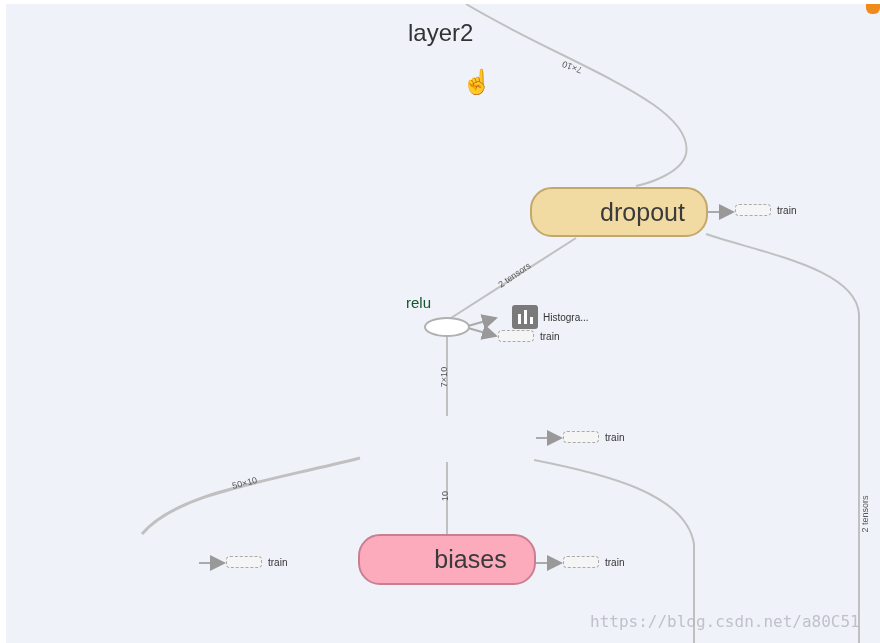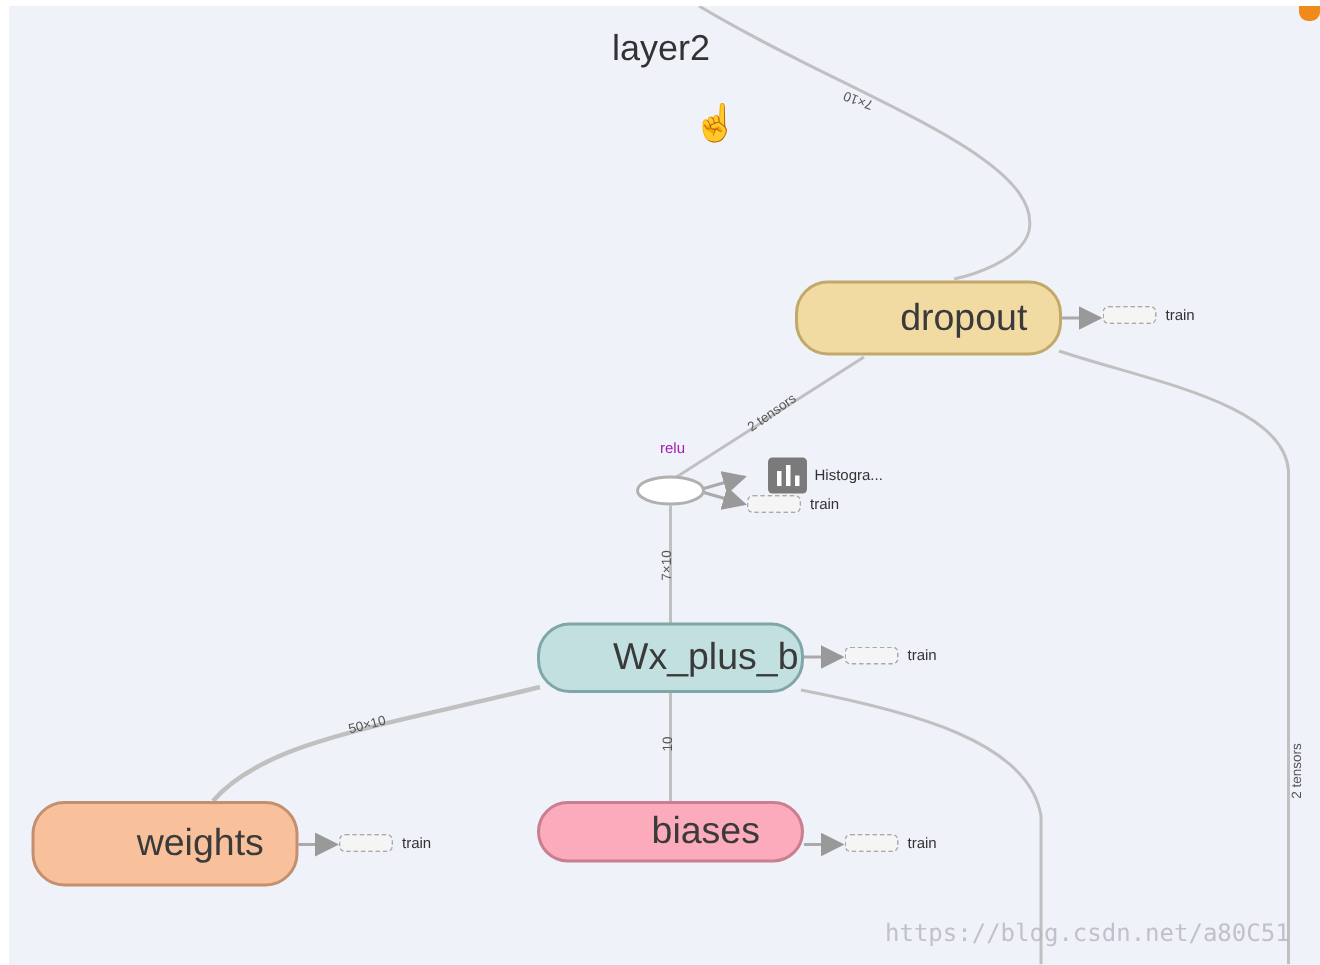--- a/index.html
+++ b/index.html
@@ -42,25 +42,23 @@
   <div class="title" style="left:402px; top:15px;">layer2</div>
 
   <div class="edgelabel" style="left:556px; top:58px; transform:rotate(200deg);">7×10</div>
   <div class="edgelabel" style="left:490px; top:266px; transform:rotate(-35deg);">2 tensors</div>
   <div class="edgelabel" style="left:428px; top:368px; transform:rotate(-90deg);">7×10</div>
   <div class="edgelabel" style="left:226px; top:474px; transform:rotate(-14deg);">50×10</div>
   <div class="edgelabel" style="left:434px; top:487px; transform:rotate(-90deg);">10</div>
   <div class="edgelabel" style="left:840px; top:505px; transform:rotate(-90deg);">2 tensors</div>
 
   <div class="node" style="left:524px; top:183px; width:178px; height:50px; background:#f2dba3; border-color:#c2a86a;">dropout</div>
-  <div class="node" style="left:352px; top:411px; width:178px; height:47px; background:#c3e0e1; border-color:#7fa6a8;">Wx_plus_b</div>
-  <div class="node" style="left:15px; top:530px; width:178px; height:57px; background:#f8c19c; border-color:#c48f6e;">weights</div>
-  <div class="node" style="left:352px; top:530px; width:178px; height:41px; background:#fcabbd; border-color:#c97f8f;">biases</div>
+  <div class="node" style="left:352px; top:530px; width:178px; height:51px; background:#fcabbd; border-color:#c97f8f;">biases</div>
 
-  <div style="position:absolute; left:434px; top:290px; font-size:10px; color:#a21caf;">relu</div>
+  <div style="position:absolute; left:400px; top:290px; font-size:15px; color:#14532d;">relu</div>
 
   <div class="aux" style="left:729px; top:200px;">
       <span class="box"></span>
       <span>train</span>
     </div>
   <div class="aux" style="left:506px; top:301px;">
     <span style="width:26px;height:24px;background:#7a7a7a;border-radius:3px;margin-right:5px;display:inline-flex;align-items:flex-end;justify-content:center;gap:3px;padding-bottom:5px;box-sizing:border-box;">
       <i style="width:3px;height:10px;background:#fff;display:block;"></i>
         <i style="width:3px;height:14px;background:#fff;display:block;"></i>
         <i style="width:3px;height:7px;background:#fff;display:block;"></i>

